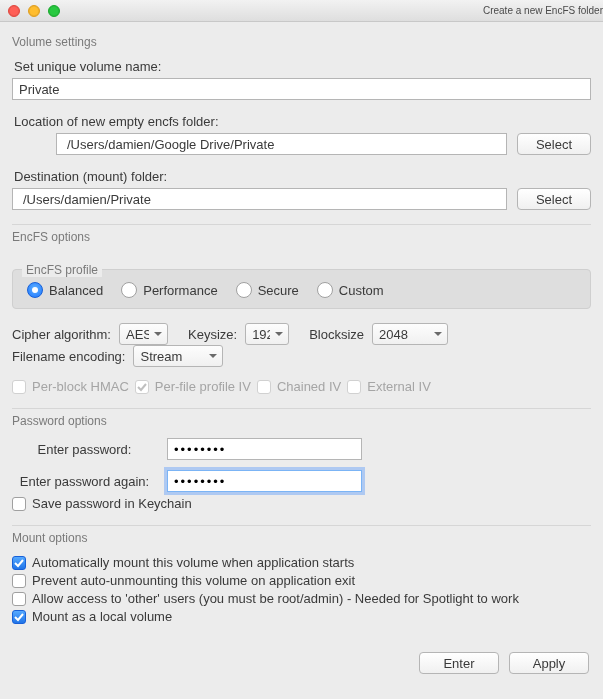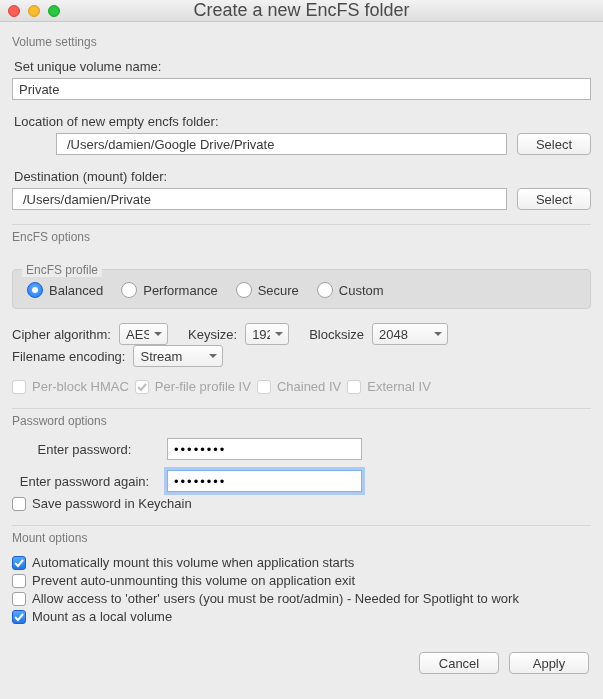--- a/index.html
+++ b/index.html
@@ -29,22 +29,22 @@
     .tl {
       width: 12px; height: 12px; border-radius: 50%;
       box-shadow: inset 0 0 1px rgba(0,0,0,0.3);
     }
     .tl-close { background: #ff5f57; border: 1px solid #e1483f; }
     .tl-min   { background: #ffbd2e; border: 1px solid #e09e21; }
     .tl-max   { background: #28c940; border: 1px solid #1aaa2d; }
     .title {
       position: absolute;
       left: 0; right: 0;
-      text-align: center;
-      font-size: 18px;
+      text-align: right;
+      font-size: 10px;
       color: #4a4a4a;
       pointer-events: none;
     }
     .content { padding: 8px 12px 10px 12px; }
     .group-label {
       font-size: 12px;
       color: #7a7a7a;
       margin: 5px 0 10px 0;
     }
     .group {
@@ -370,15 +370,15 @@
             <path d="M1 5 L4 8 L9 2" stroke="#fff" stroke-width="2" fill="none"></path>
           </svg>
       </div>
       <span>Mount as a local volume</span>
     </div>
   </div>
 
 </div>
 
 <div class="footer">
-  <button class="btn btn-wide">Cancel</button>
+  <button class="btn btn-wide">Enter</button>
   <button class="btn btn-wide">Apply</button>
 </div>
 
 </body></html>

